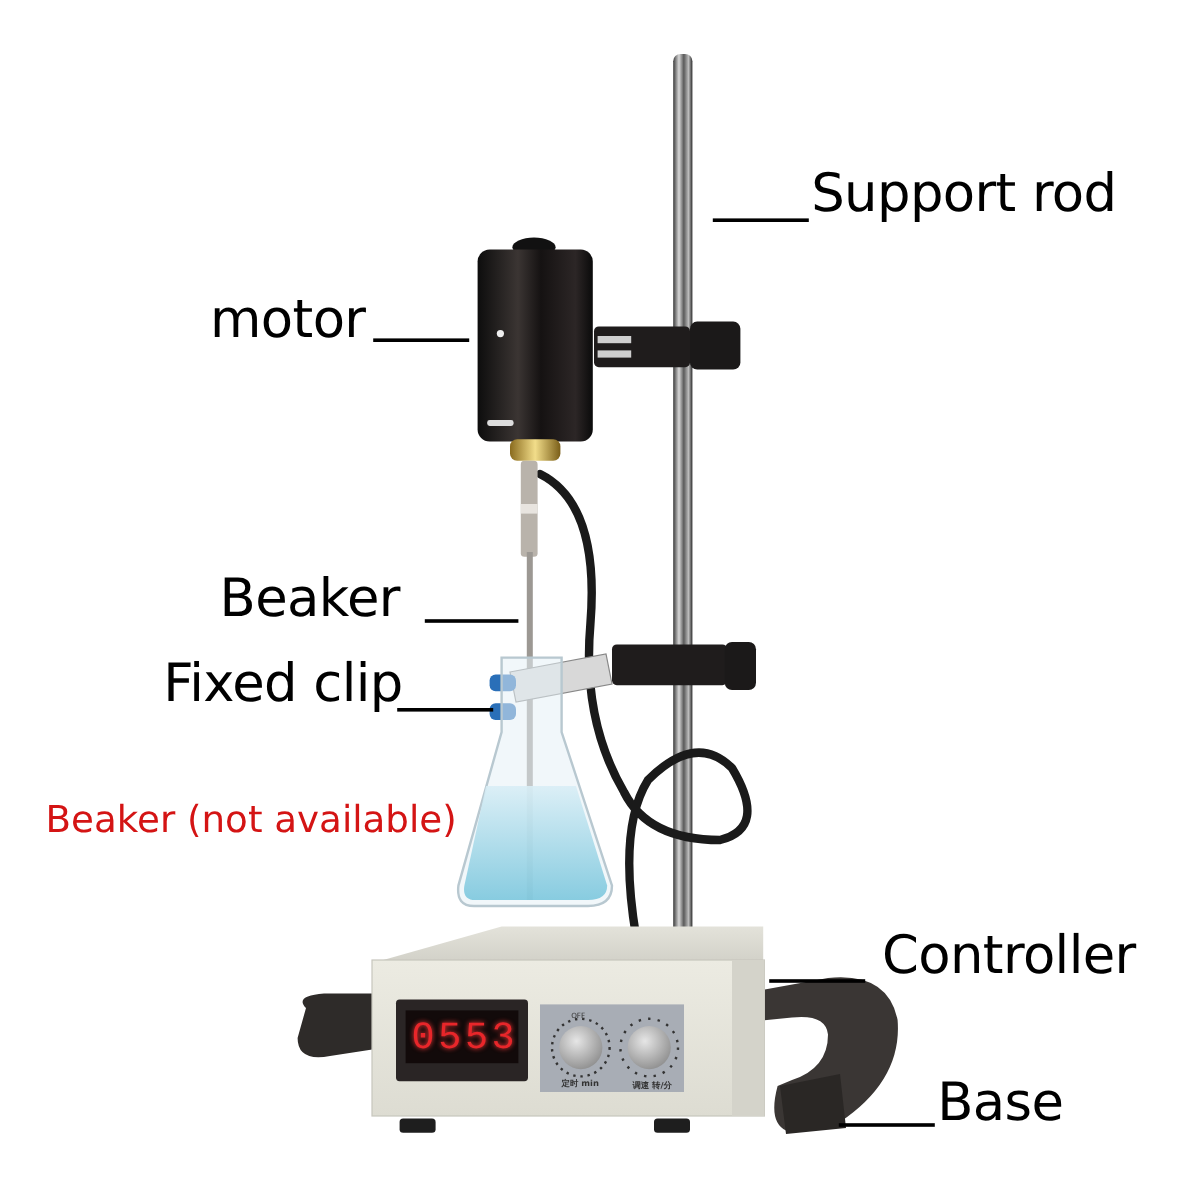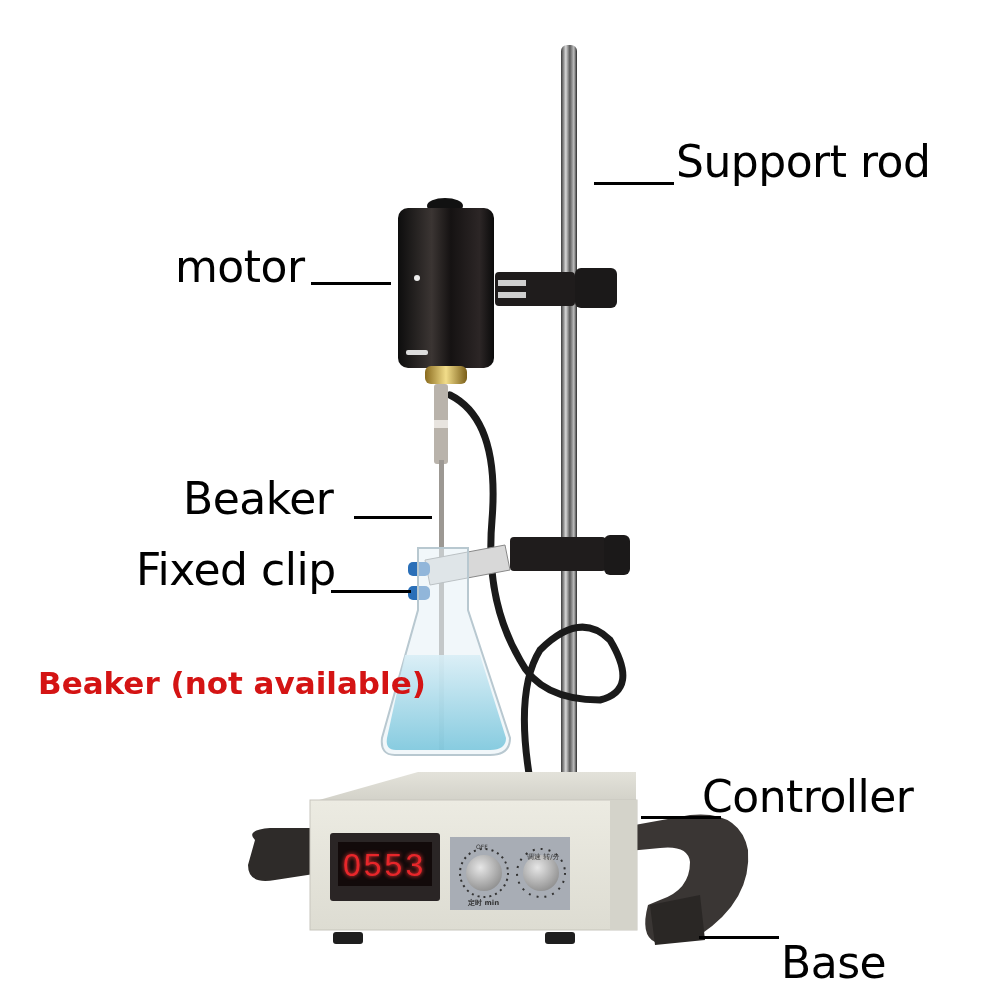--- a/index.html
+++ b/index.html
@@ -106,36 +106,36 @@
     <rect x="338" y="842" width="94" height="44" fill="#120a0a"></rect>
 
     <rect x="450" y="837" width="120" height="73" fill="#a8adb5"></rect>
     <circle cx="484" cy="873" r="24" fill="none" stroke="#333" stroke-width="2" stroke-dasharray="2 4"></circle>
     <circle cx="484" cy="873" r="18" fill="url(#knobG)"></circle>
     <circle cx="541" cy="873" r="24" fill="none" stroke="#333" stroke-width="2" stroke-dasharray="2 6"></circle>
     <circle cx="541" cy="873" r="18" fill="url(#knobG)"></circle>
   </g>
 </svg>
 
-<div style="position:absolute;left:343px;top:846px;width:86px;height:38px;color:#e8262a;font-family:Liberation Sans, sans-serif;font-size:32px;line-height:38px;letter-spacing:3px;text-shadow:0 0 4px #ff3a3a;">0553</div>
+<div style="position:absolute;left:343px;top:846px;width:86px;height:38px;color:#e8262a;font-family:Liberation Mono, monospace;font-size:32px;line-height:38px;letter-spacing:3px;text-shadow:0 0 4px #ff3a3a;">0553</div>
 <div style="position:absolute;left:468px;top:898px;font-size:7px;color:#333;font-weight:bold;">定时 min</div>
-<div style="position:absolute;left:527px;top:852px;font-size:7px;color:#333;">调速 转/分</div>
+<div style="position:absolute;left:527px;top:900px;font-size:7px;color:#333;font-weight:bold;">调速 转/分</div>
 <div style="position:absolute;left:476px;top:843px;font-size:6px;color:#333;">OFF</div>
 
 <div class="line" style="left:594px;top:182px;width:80px;"></div>
 <div class="label" style="left:676px;top:140px;">Support rod</div>
 
 <div class="label" style="left:175px;top:245px;">motor</div>
 <div class="line" style="left:311px;top:282px;width:80px;"></div>
 
 <div class="label" style="left:183px;top:477px;">Beaker</div>
 <div class="line" style="left:354px;top:516px;width:78px;"></div>
 
 <div class="label" style="left:136px;top:548px;">Fixed clip</div>
 <div class="line" style="left:331px;top:590px;width:80px;"></div>
 
-<div class="label red" style="left:38px;top:668px;font-weight:bold;">Beaker (not available)</div>
+<div class="label red" style="left:38px;top:668px;">Beaker (not available)</div>
 
 <div class="line" style="left:641px;top:816px;width:80px;"></div>
-<div class="label" style="left:702px;top:775px;">Controller</div>
+<div class="label" style="left:735px;top:775px;">Controller</div>
 
 <div class="line" style="left:699px;top:936px;width:80px;"></div>
-<div class="label" style="left:781px;top:897px;margin-top:44px;">Base</div>
+<div class="label" style="left:781px;top:897px;">Base</div>
 
 </body></html>

